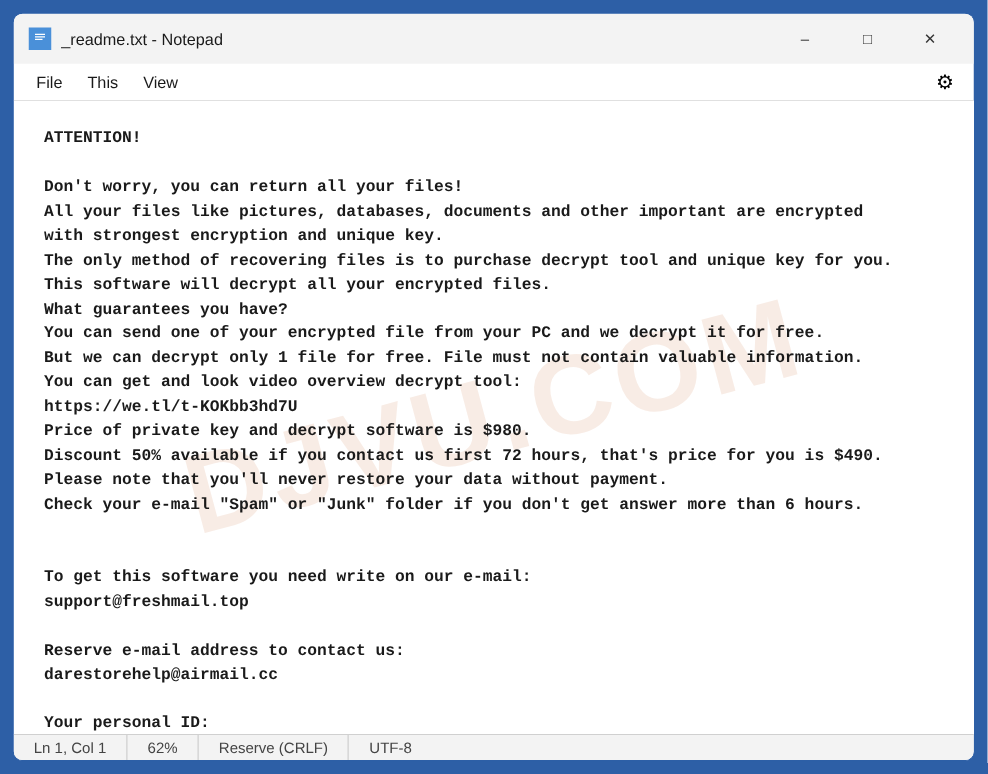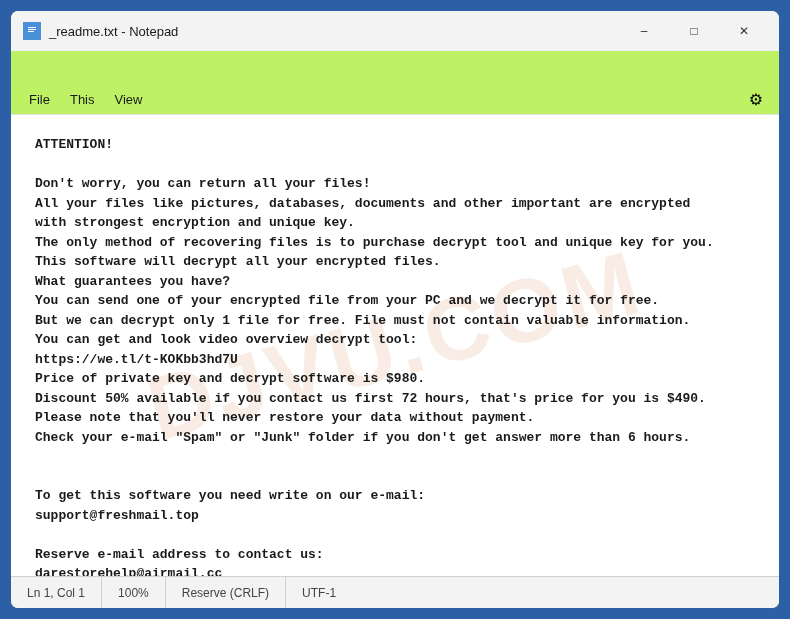--- a/index.html
+++ b/index.html
@@ -14,21 +14,21 @@
       background: #2d5fa6;
       display: flex;
       align-items: center;
       justify-content: center;
       font-family: 'Segoe UI', Arial, sans-serif;
     }
 
     .window {
       width: 770px;
       height: 599px;
-      background: #bef264;
+      background: #ffffff;
       border: 1px solid #2d5fa6;
       border-radius: 8px;
       overflow: hidden;
       display: flex;
       flex-direction: column;
     }
 
     .title-bar {
       background: #f3f3f3;
       display: flex;
@@ -80,21 +80,20 @@
       color: #333;
       border-radius: 4px;
     }
 
     .menu-bar {
       display: flex;
       align-items: center;
       padding: 2px 8px;
       height: 30px;
       border-bottom: 1px solid #e0e0e0;
-      margin-top: 34px;
     }
 
     .menu-item {
       padding: 4px 10px;
       font-size: 13px;
       color: #1a1a1a;
       cursor: pointer;
       border-radius: 4px;
     }
 
@@ -137,21 +136,21 @@
       font-size: 13px;
       line-height: 1.5;
       color: #1a1a1a;
       white-space: pre-wrap;
       position: relative;
       z-index: 1;
       font-weight: bold;
     }
 
     .status-bar {
-      height: 32px;
+      height: 21px;
       background: #f3f3f3;
       border-top: 1px solid #d0d0d0;
       display: flex;
       align-items: center;
       padding: 0 12px;
       font-size: 12px;
       color: #444;
       gap: 0;
     }
 
@@ -227,18 +226,18 @@
 
 Reserve e-mail address to contact us:
 darestorehelp@airmail.cc
 
 Your personal ID:
 0702SdebI0ueu6RXA1ZmYUEmDP2HoPifyXqAkr5RsHqIQ1Ru</div>
   </div>
 
   <div class="status-bar">
     <div class="status-item">Ln 1, Col 1</div>
-    <div class="status-item">100%</div>
+    <div class="status-item">62%</div>
     <div class="status-item">Reserve (CRLF)</div>
-    <div class="status-item">UTF-1</div>
+    <div class="status-item">UTF-8</div>
   </div>
 
 </div>
 
 </body></html>

